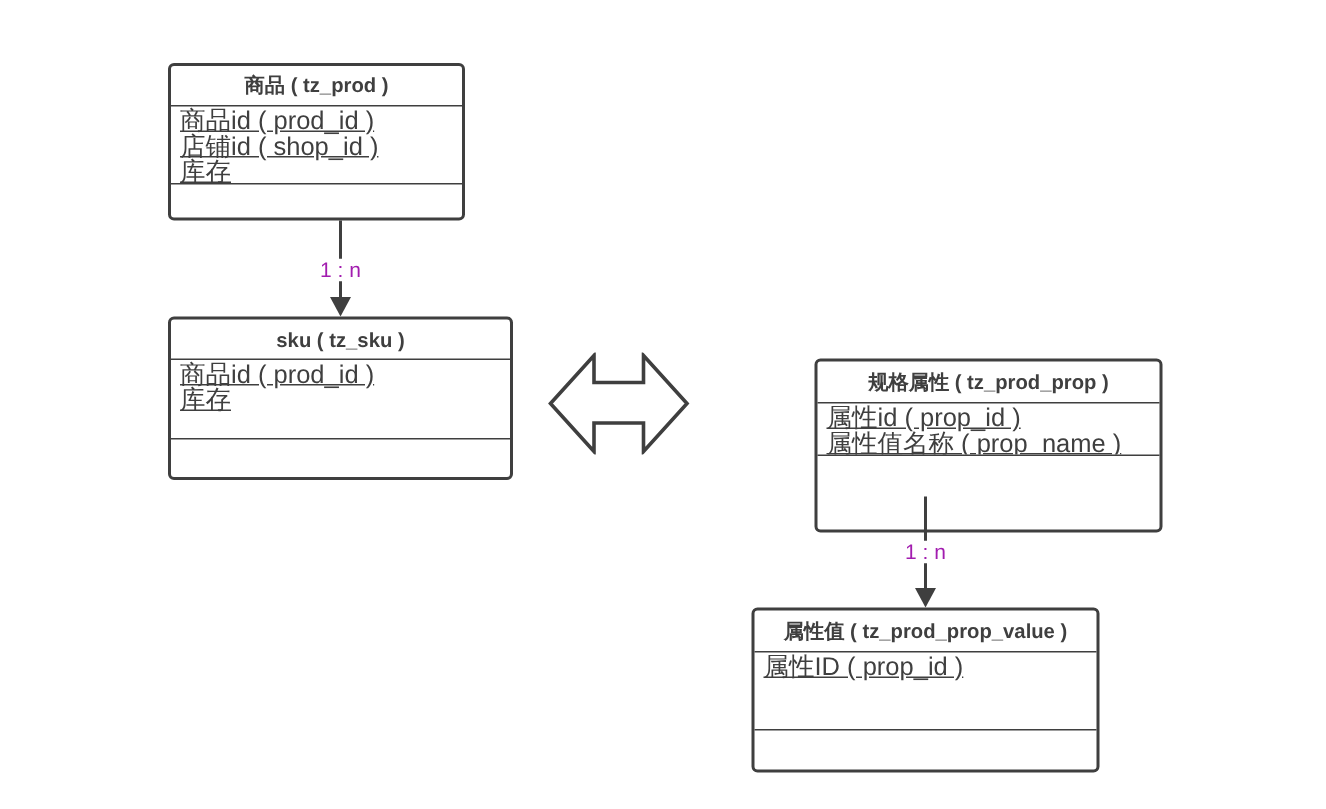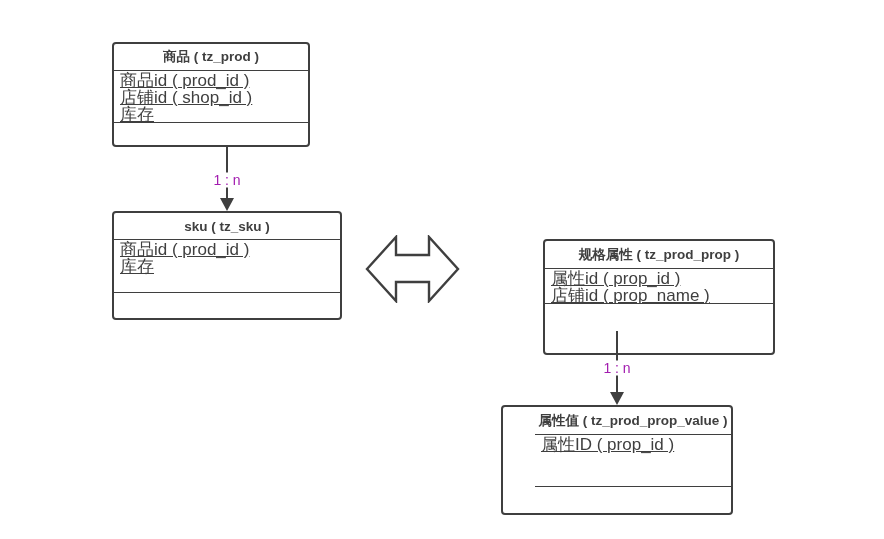--- a/index.html
+++ b/index.html
@@ -113,30 +113,30 @@
   </div>
 
   <svg class="double-arrow" viewBox="0 0 95 68">
     <polygon points="2,34 31,2 31,20 64,20 64,2 93,34 64,66 64,47 31,47 31,66" fill="#ffffff" stroke="#3f3f3f" stroke-width="2.4"></polygon>
   </svg>
 
   <div class="entity" style="left:501px;top:239px;width:232px;height:116px;margin-left:42px;">
     <div class="entity-header" style="height:28px;">规格属性 ( tz_prod_prop )</div>
     <div class="entity-body" style="height:35px;">
       <div class="entity-row">属性id ( prop_id )</div>
-      <div class="entity-row">店铺id ( prop_name )</div>
+      <div class="entity-row">属性值名称 ( prop_name )</div>
     </div>
     <div class="entity-footer"></div>
   </div>
 
   <div class="connector-line" style="left:616px;top:331px;height:62px;"></div>
   <div class="connector-arrowhead" style="left:610px;top:392px;"></div>
   <span class="connector-label" style="left:617px;top:368px;">1 : n</span>
 
-  <div class="entity" style="left:501px;top:405px;width:232px;height:110px;padding-left:32px;">
+  <div class="entity" style="left:501px;top:405px;width:232px;height:110px;">
     <div class="entity-header" style="height:28px;">属性值 ( tz_prod_prop_value )</div>
     <div class="entity-body" style="height:52px;">
       <div class="entity-row">属性ID ( prop_id )</div>
     </div>
     <div class="entity-footer"></div>
   </div>
 
 </div>
 
 </body></html>

